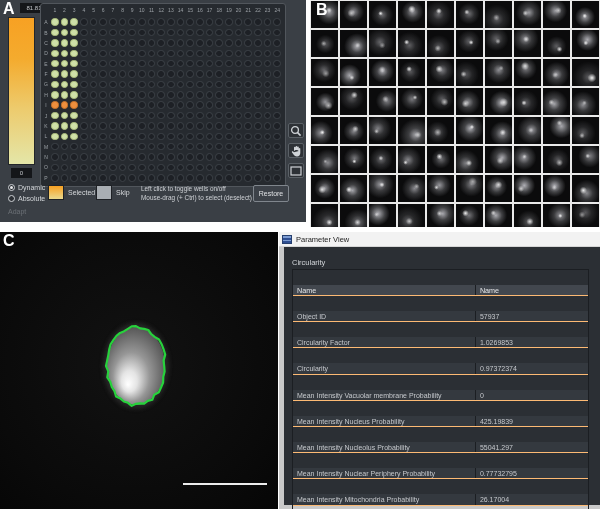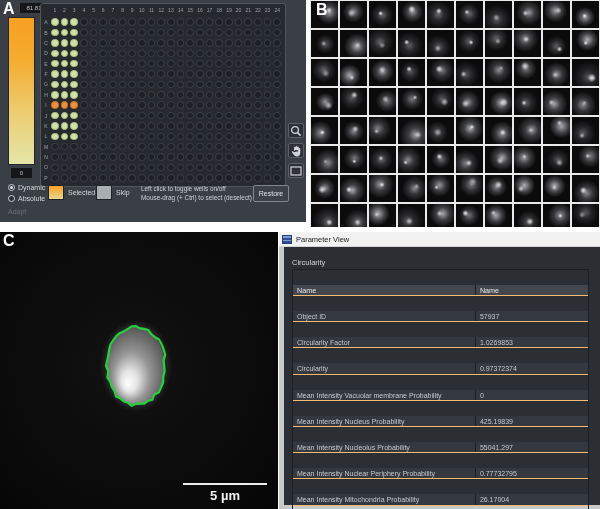--- a/index.html
+++ b/index.html
@@ -1423,21 +1423,20 @@
         </radialGradient>
         <filter id="soft">
             <feGaussianBlur stdDeviation="2.2"></feGaussianBlur>
           </filter>
       </defs>
       <ellipse cx="50" cy="55" rx="33" ry="43" fill="#3c3c3c" opacity="0.5" filter="url(#soft)"></ellipse>
       <ellipse cx="50" cy="55" rx="29" ry="39" fill="url(#cellbody)"></ellipse>
       <polygon id="cell-outline" fill="none" stroke="#27d23c" stroke-width="2.2" stroke-linejoin="round" points="78.2,55.0 78.6,60.5 77.3,65.8 77.1,71.5 75.0,76.5 72.8,81.3 68.3,83.7 66.3,88.8 61.8,89.9 58.2,92.6 54.0,92.4 50.0,92.8 45.7,94.8 42.0,91.8 37.9,90.5 34.5,87.6 30.1,85.5 28.5,80.2 25.8,76.0 24.3,70.9 21.3,66.3 22.3,60.4 20.0,55.0 21.2,49.4 22.3,44.1 23.2,38.6 24.6,33.3 27.5,28.9 30.5,24.9 34.1,21.9 38.2,20.2 41.9,17.8 45.7,15.4 50.0,15.1 54.0,17.4 58.1,17.9 62.3,19.0 65.1,23.0 68.6,25.9 73.0,28.5 75.6,33.2 77.6,38.3 79.2,43.6 77.6,49.6"></polygon>
     </svg>
     <div id="scalebar-line"></div>
-    <div id="scalebar-text">5 µm</div>
   </div>
 
   <div id="param-window">
     <div id="pw-titlebar">
       <div id="pw-icon"></div>
       <span id="pw-title">Parameter View</span>
     </div>
     <div id="pw-body">
       <div id="pw-section">Circularity</div>
       <div id="param-table">

